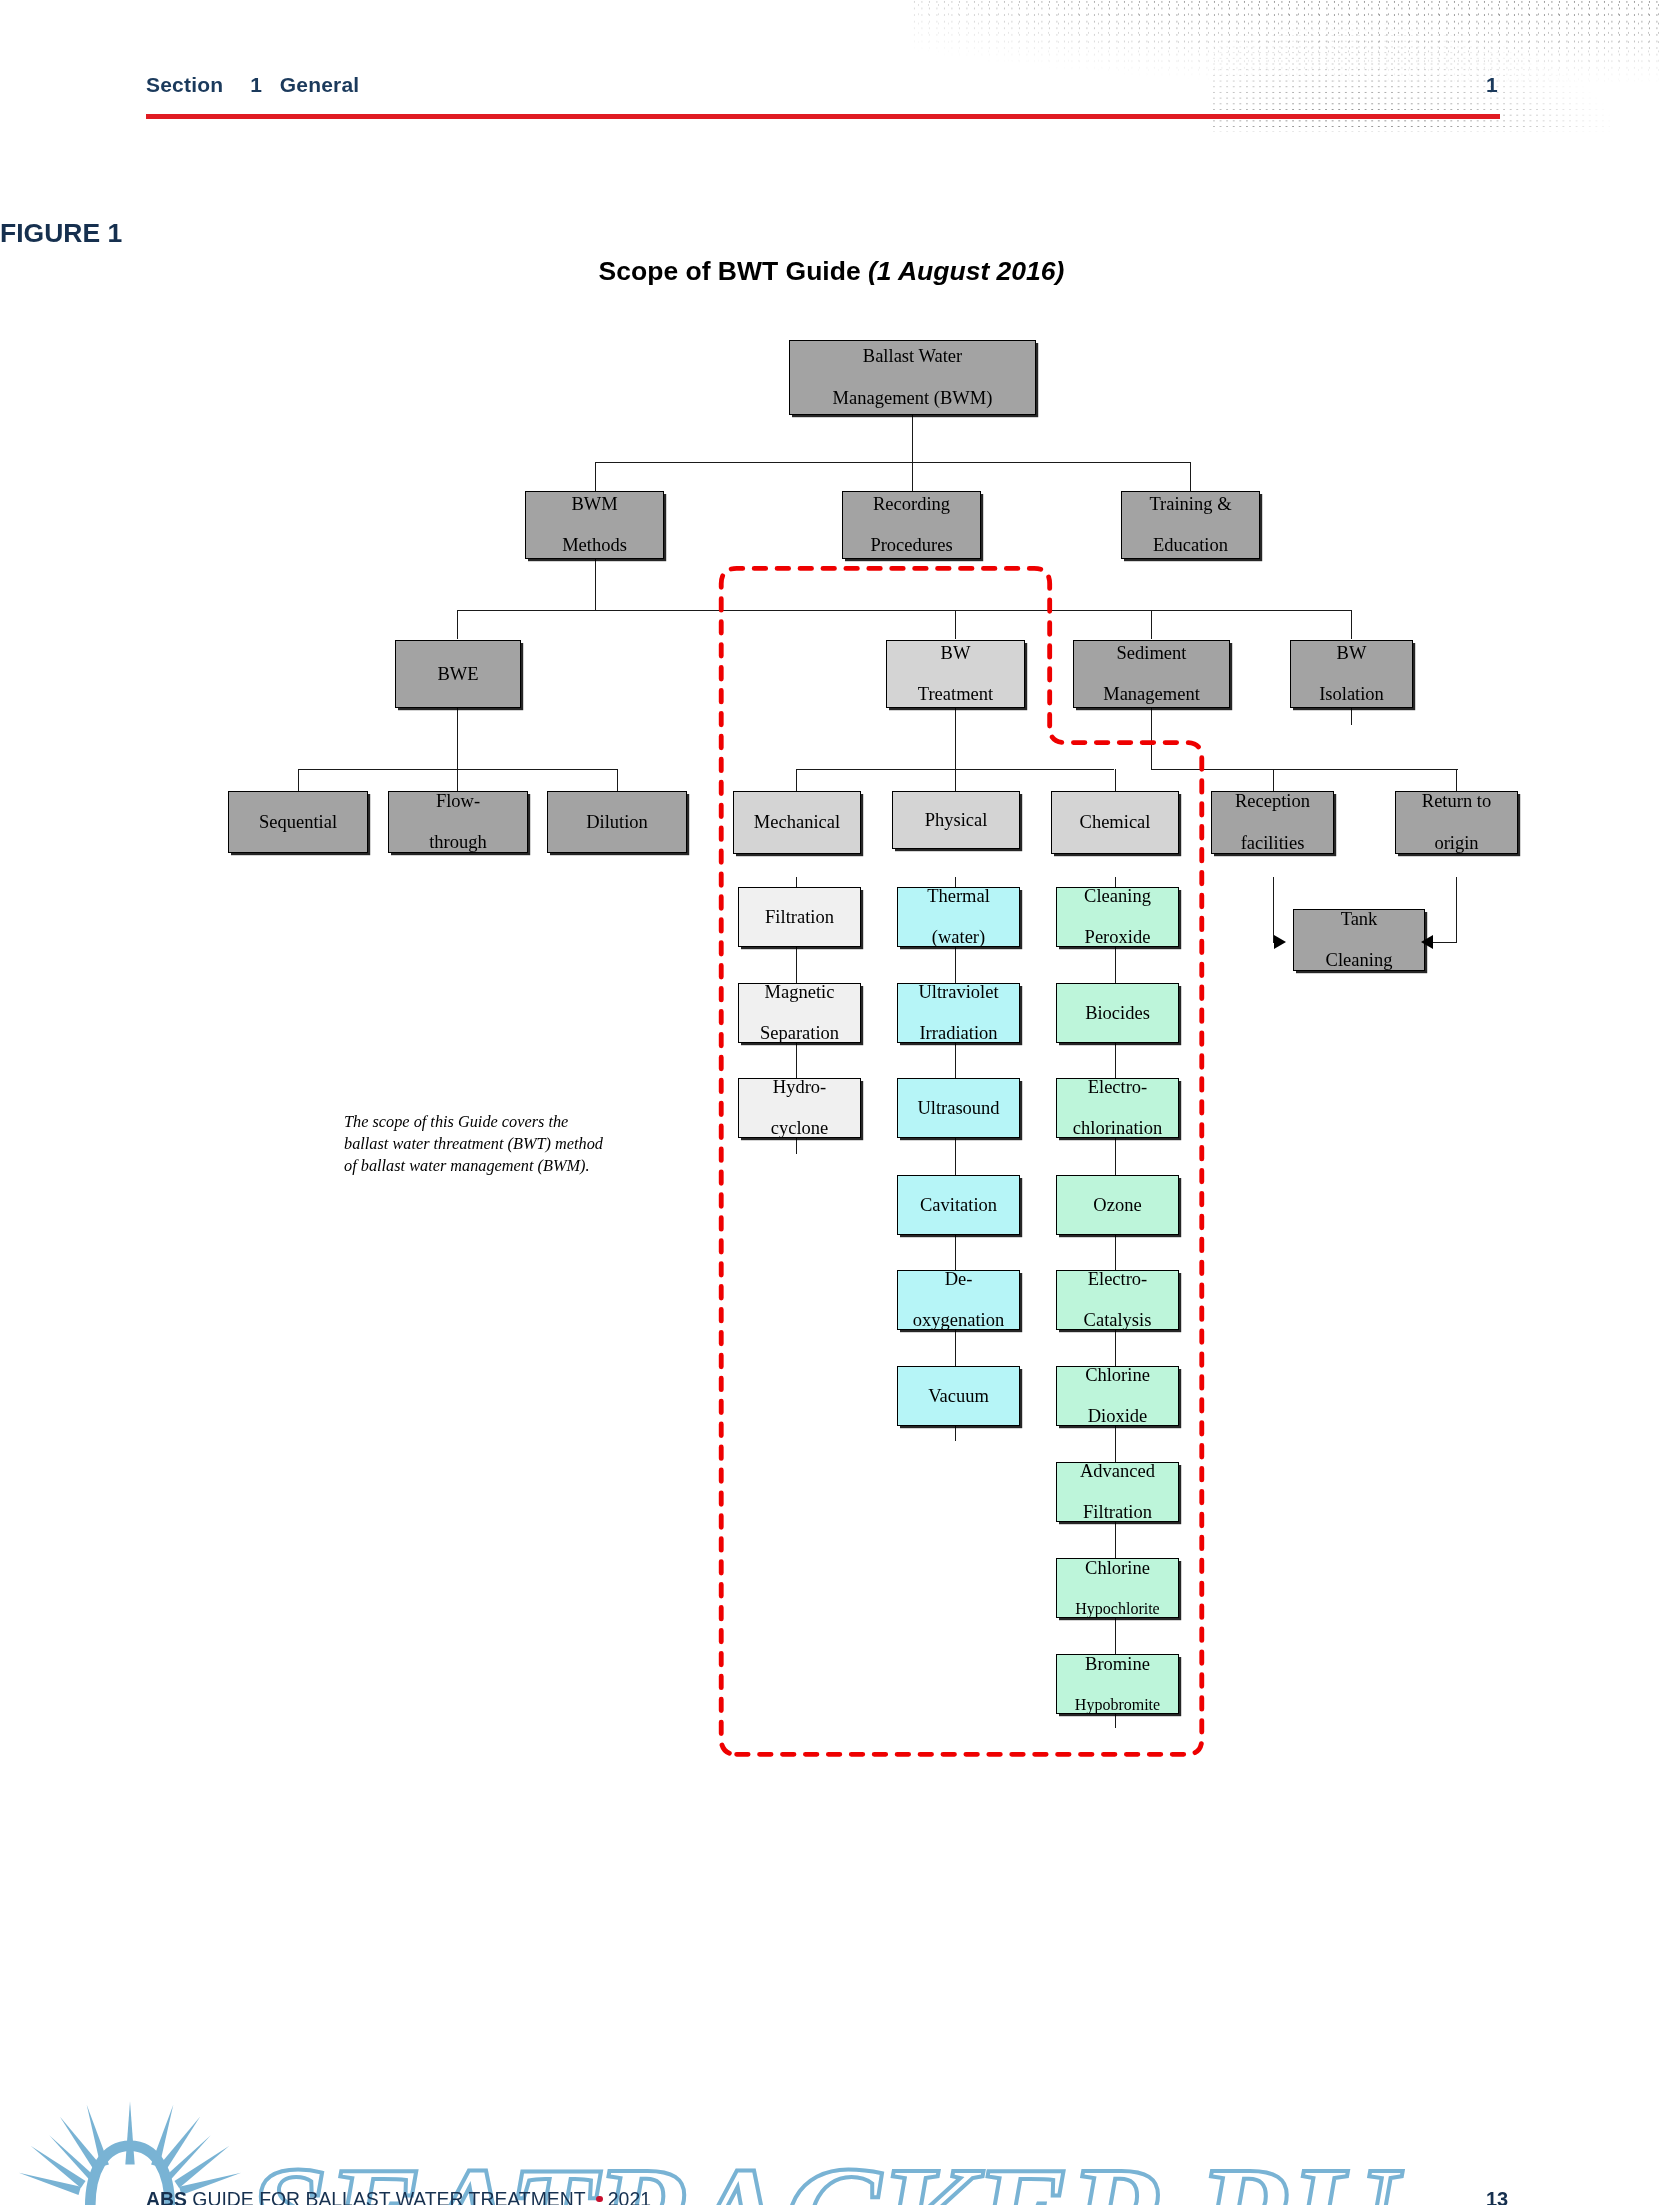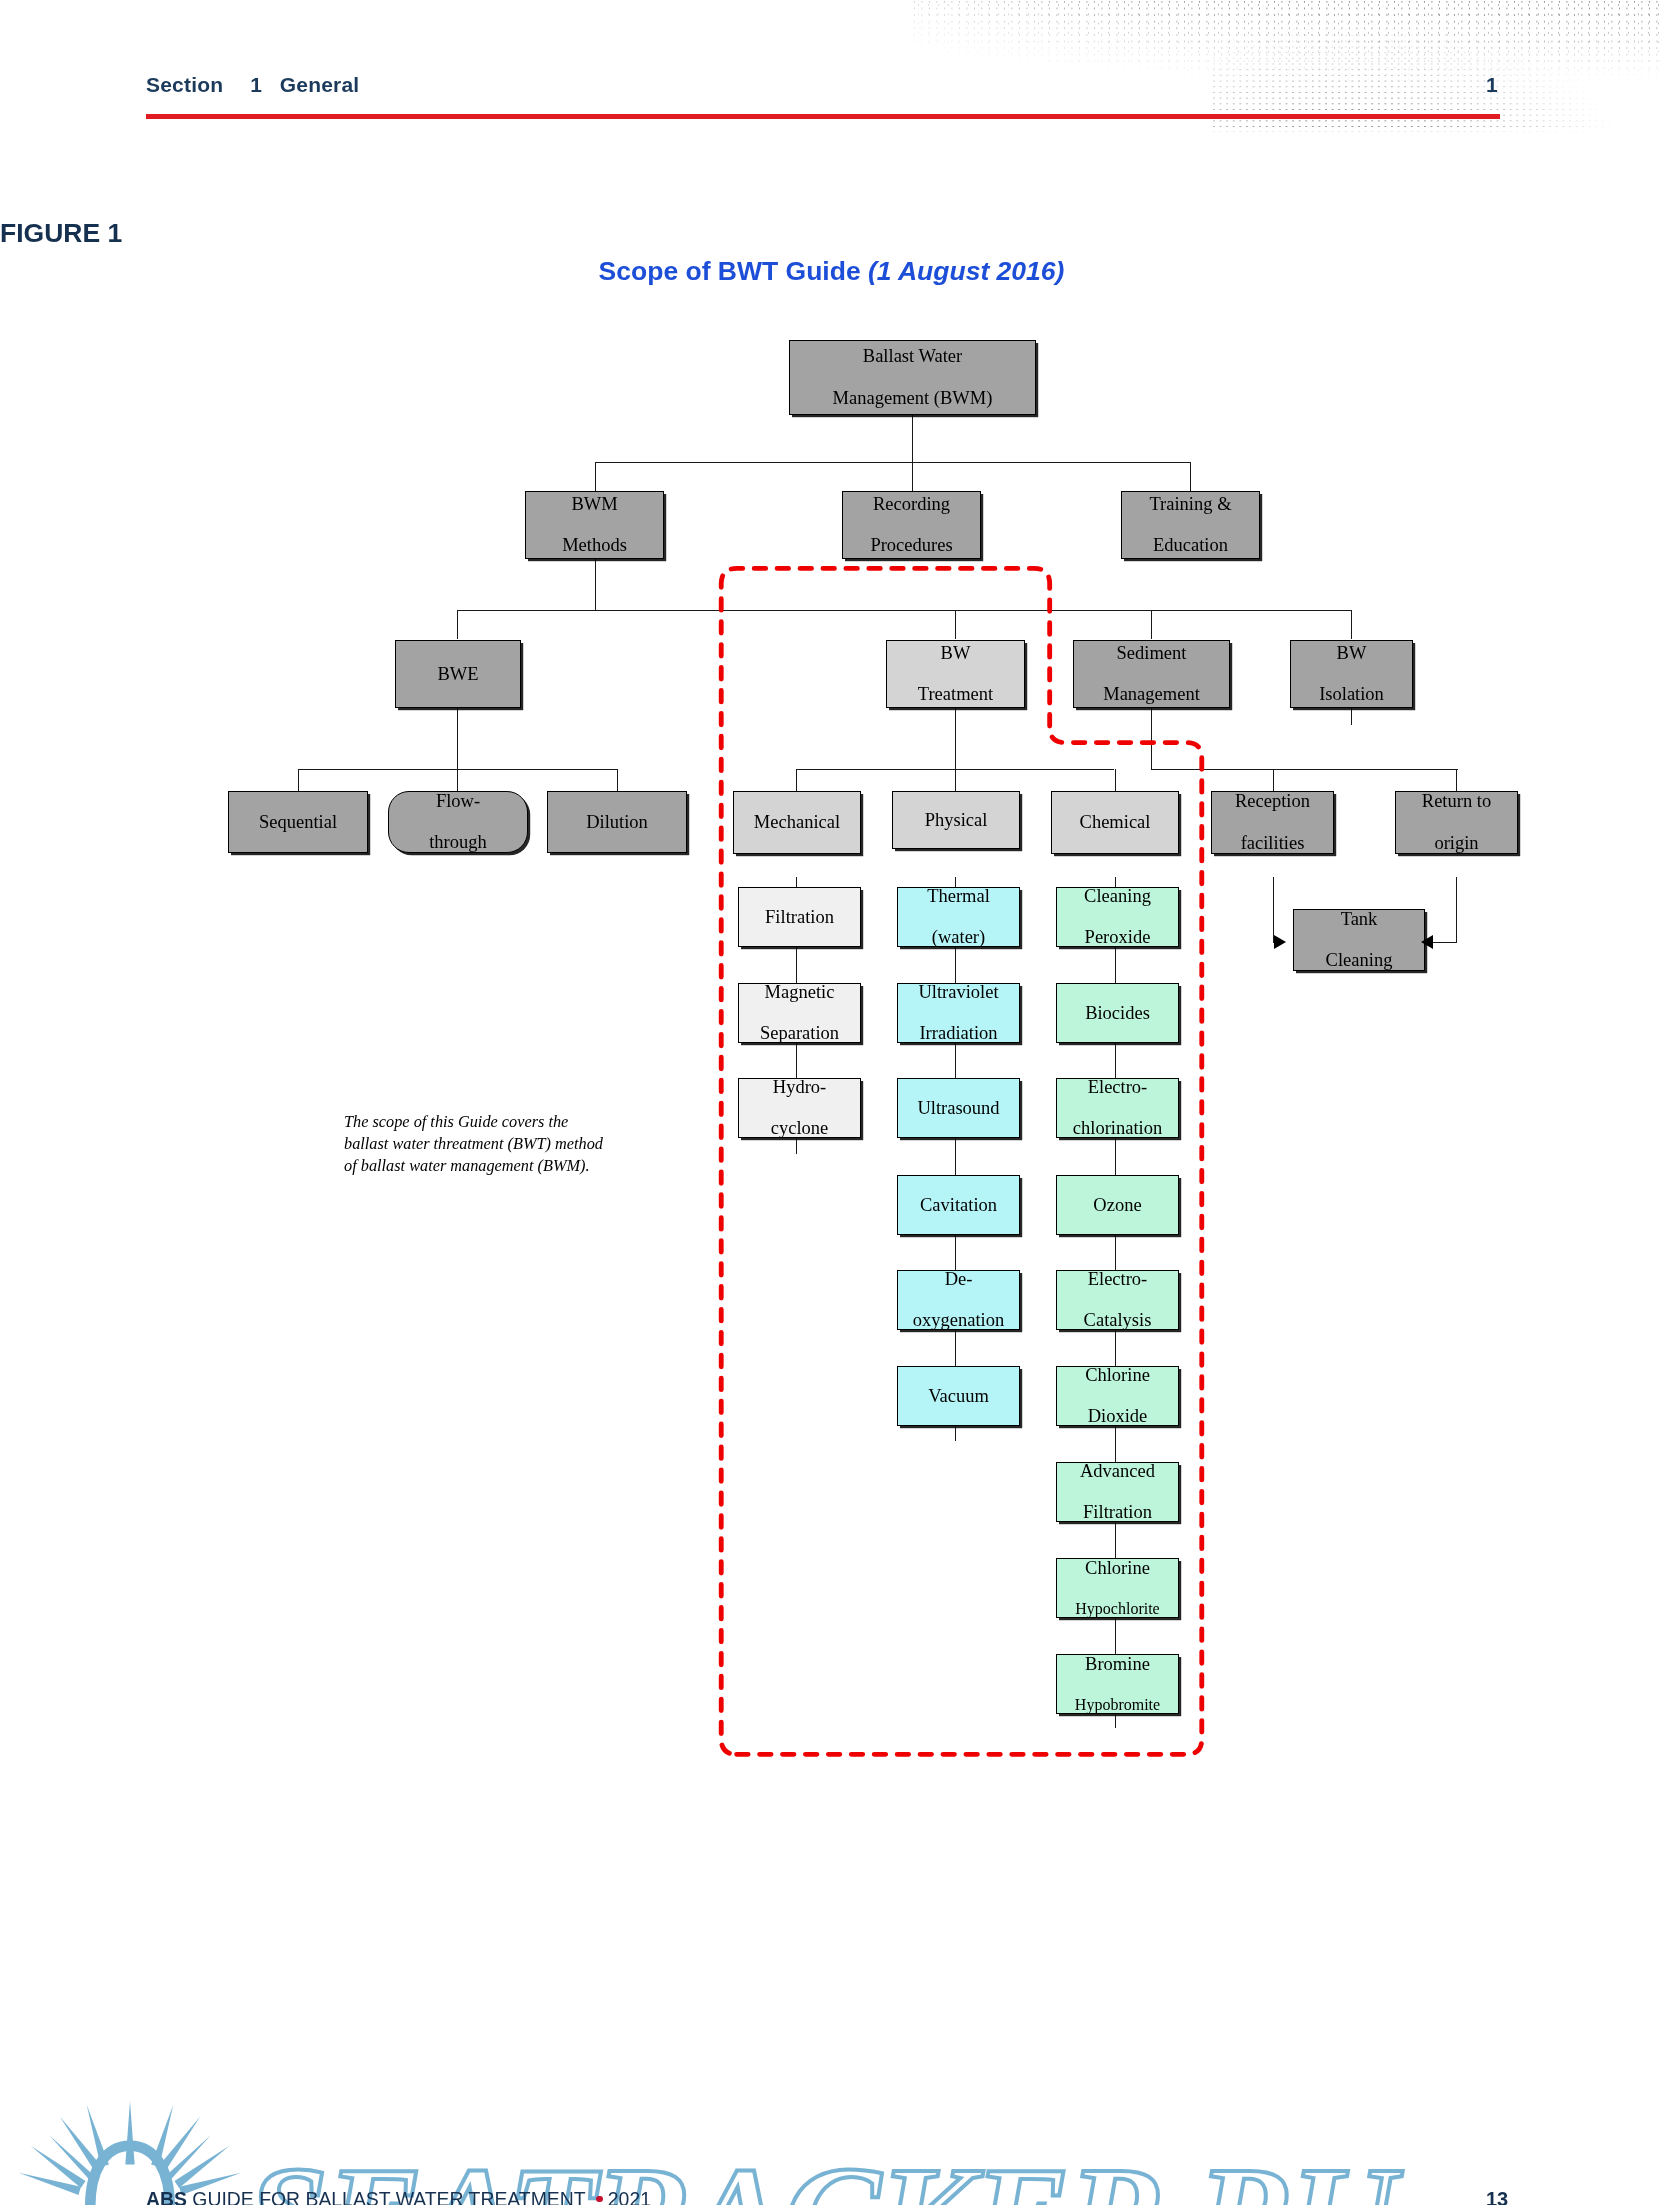--- a/index.html
+++ b/index.html
@@ -27,21 +27,21 @@
     font-weight:bold;font-size:21px;color:#1b3a5c;letter-spacing:0.2px;}
   #header-text .sp{display:inline-block;width:27px;}
   #header-page{position:absolute;left:1486px;top:73px;font-family:"Liberation Sans",sans-serif;
     font-weight:bold;font-size:21px;color:#1b3a5c;}
   #header-rule{position:absolute;left:146px;top:114px;width:1354px;height:5.3px;background:#e01b22;}
 
   
   #fig-title{position:absolute;left:0;top:218px;width:1663px;text-align:left;
     font-family:"Liberation Sans",sans-serif;font-weight:bold;font-size:26.5px;color:#16304f;}
   #fig-sub{position:absolute;left:0;top:256px;width:1663px;text-align:center;
-    font-family:"Liberation Sans",sans-serif;font-weight:bold;font-size:26.5px;color:#1d4ed8;}
+    font-family:"Liberation Sans",sans-serif;font-weight:bold;font-size:26.5px;color:#000000;}
   #fig-sub .ital{font-style:italic;}
 
   
   #chart{position:absolute;left:0;top:0;width:1663px;height:2352px;}
 
   .node{position:absolute;box-sizing:border-box;border:1.8px solid #000;background:#a3a3a3;
         display:flex;align-items:center;justify-content:center;text-align:center;
         font-family:"Liberation Serif",serif;font-size:18.5px;line-height:1.12;
         box-shadow:2.6px 2.6px 0 -0.4px rgba(0,0,0,.85);z-index:5;}
   .node span{display:block;padding:0 2.6px;}
@@ -181,21 +181,21 @@
           <span>Management</span></span>
   </div>
   <div class="node" style="left:1290px;top:640px;width:123px;height:68px;">
     <span><span>BW</span><br>
           <span>Isolation</span></span>
   </div>
 
   <div class="node" style="left:228px;top:791px;width:140px;height:62px;">
     <span>Sequential</span>
   </div>
-  <div class="node" style="left:388px;top:791px;width:140px;height:62px;border-radius:21px;">
+  <div class="node" style="left:388px;top:791px;width:140px;height:62px;">
     <span><span>Flow-</span><br>
           <span>through</span></span>
   </div>
   <div class="node" style="left:547px;top:791px;width:140px;height:62px;">
     <span>Dilution</span>
   </div>
 
   <div class="node gray" style="left:733px;top:791px;width:128px;height:63px;">
     <span>Mechanical</span>
   </div>

